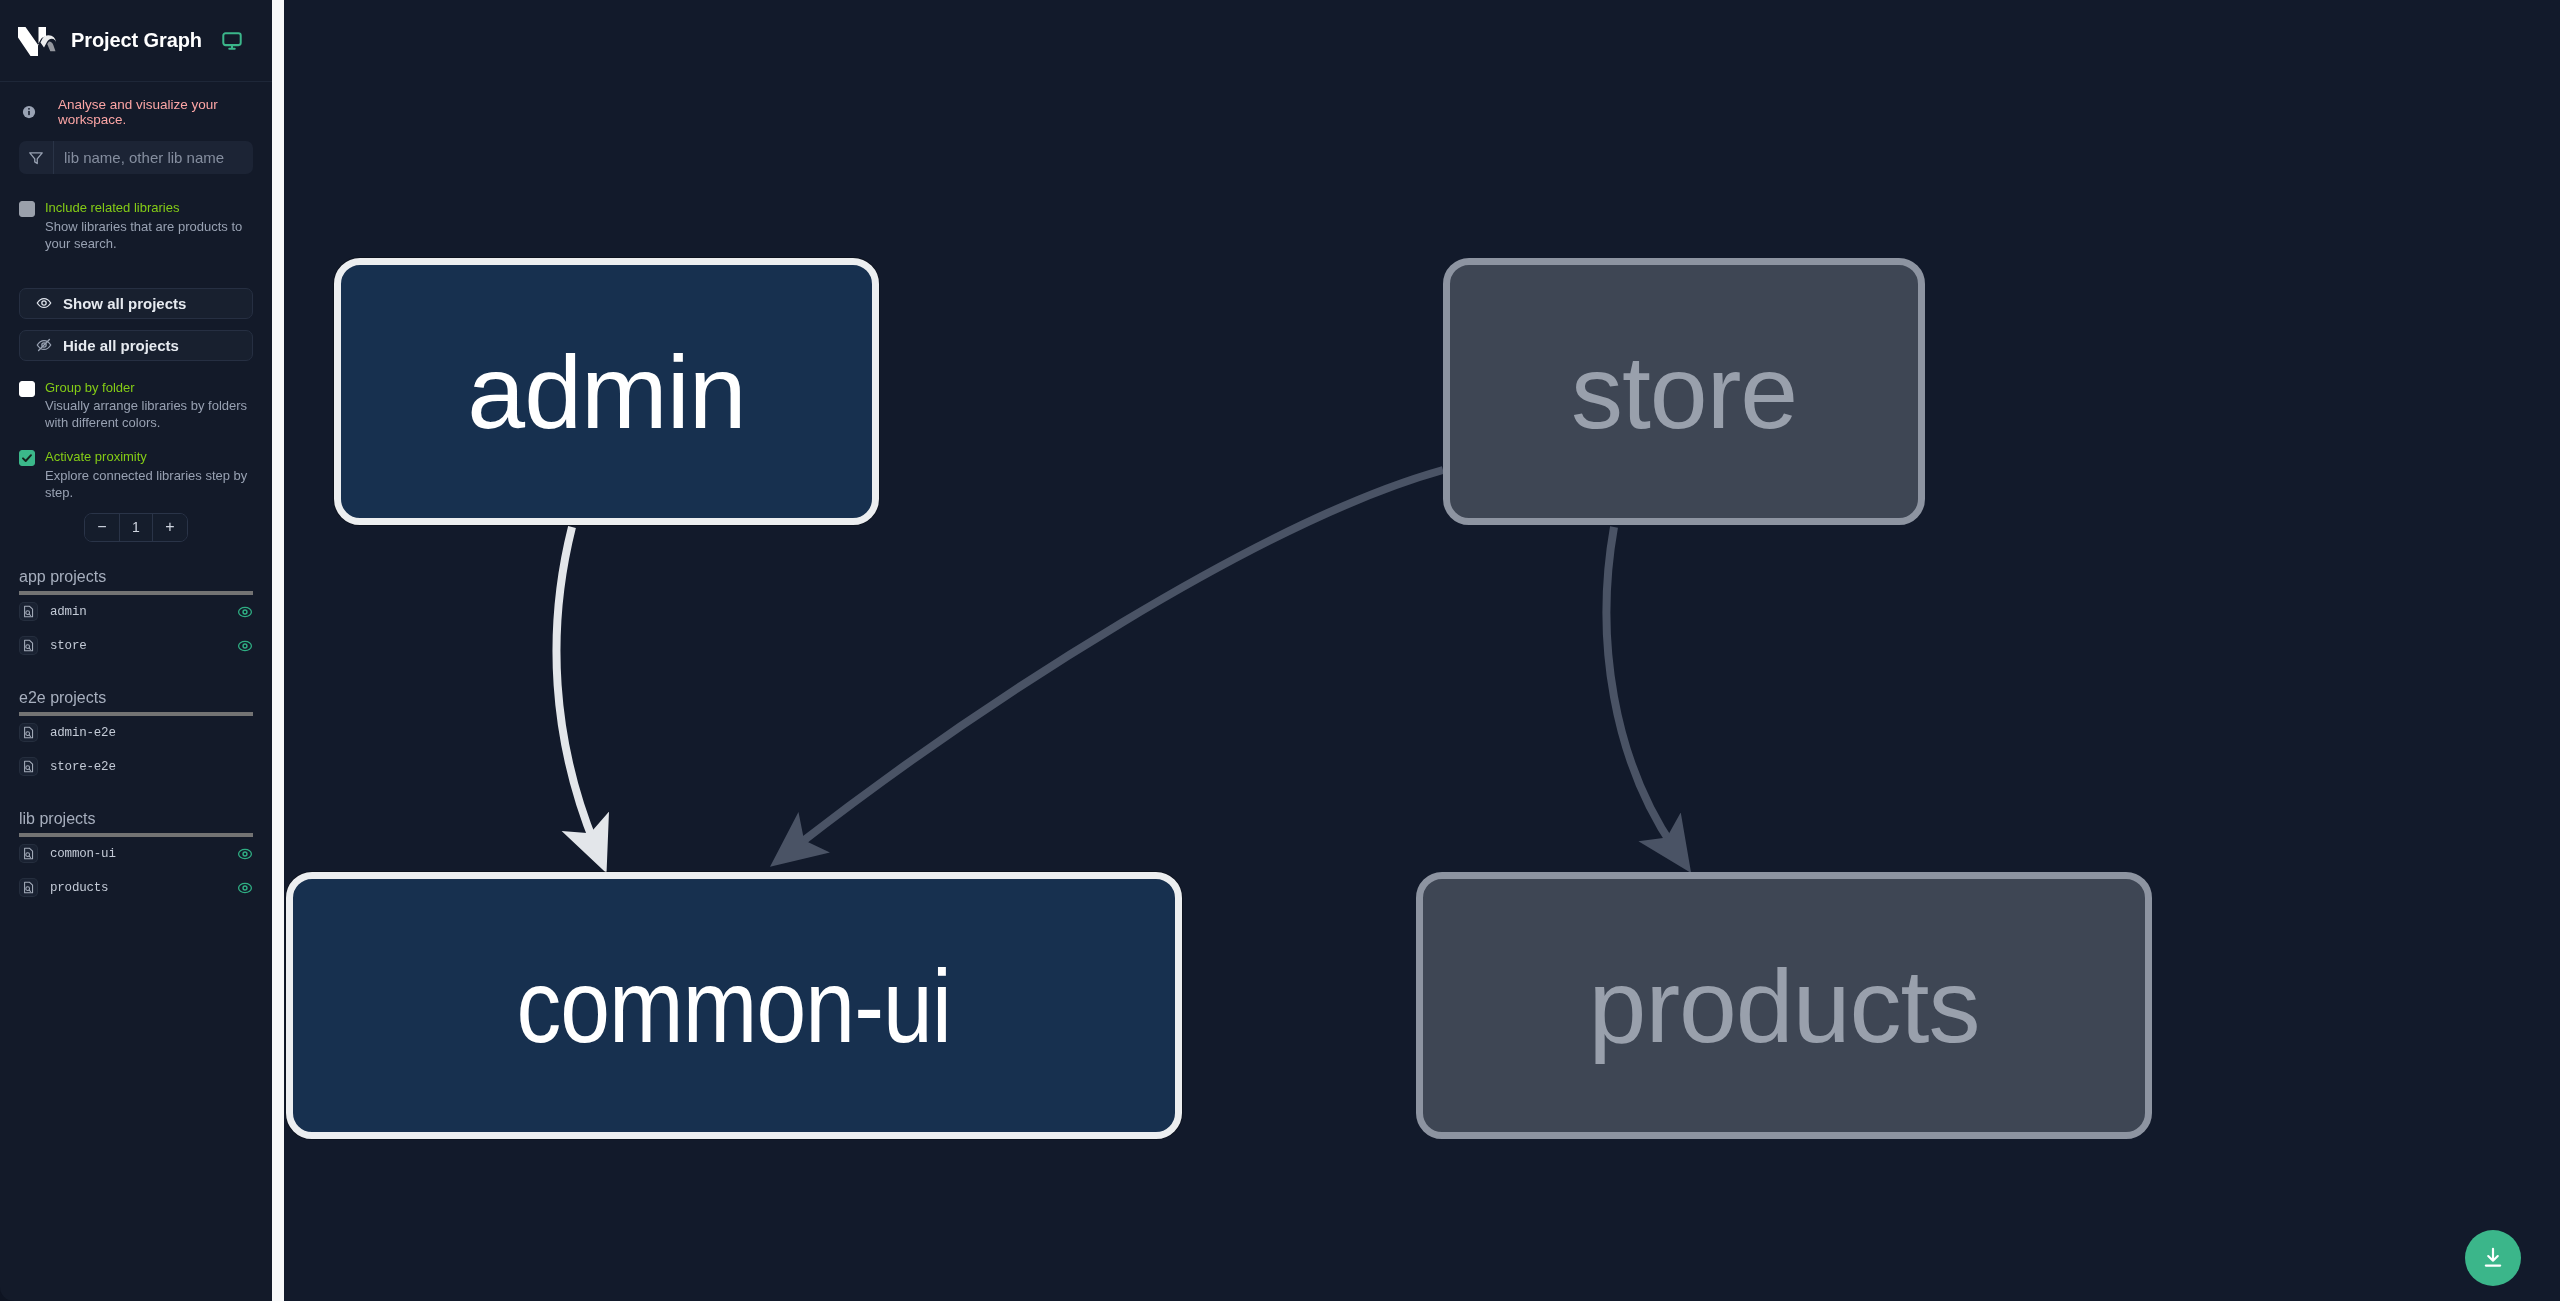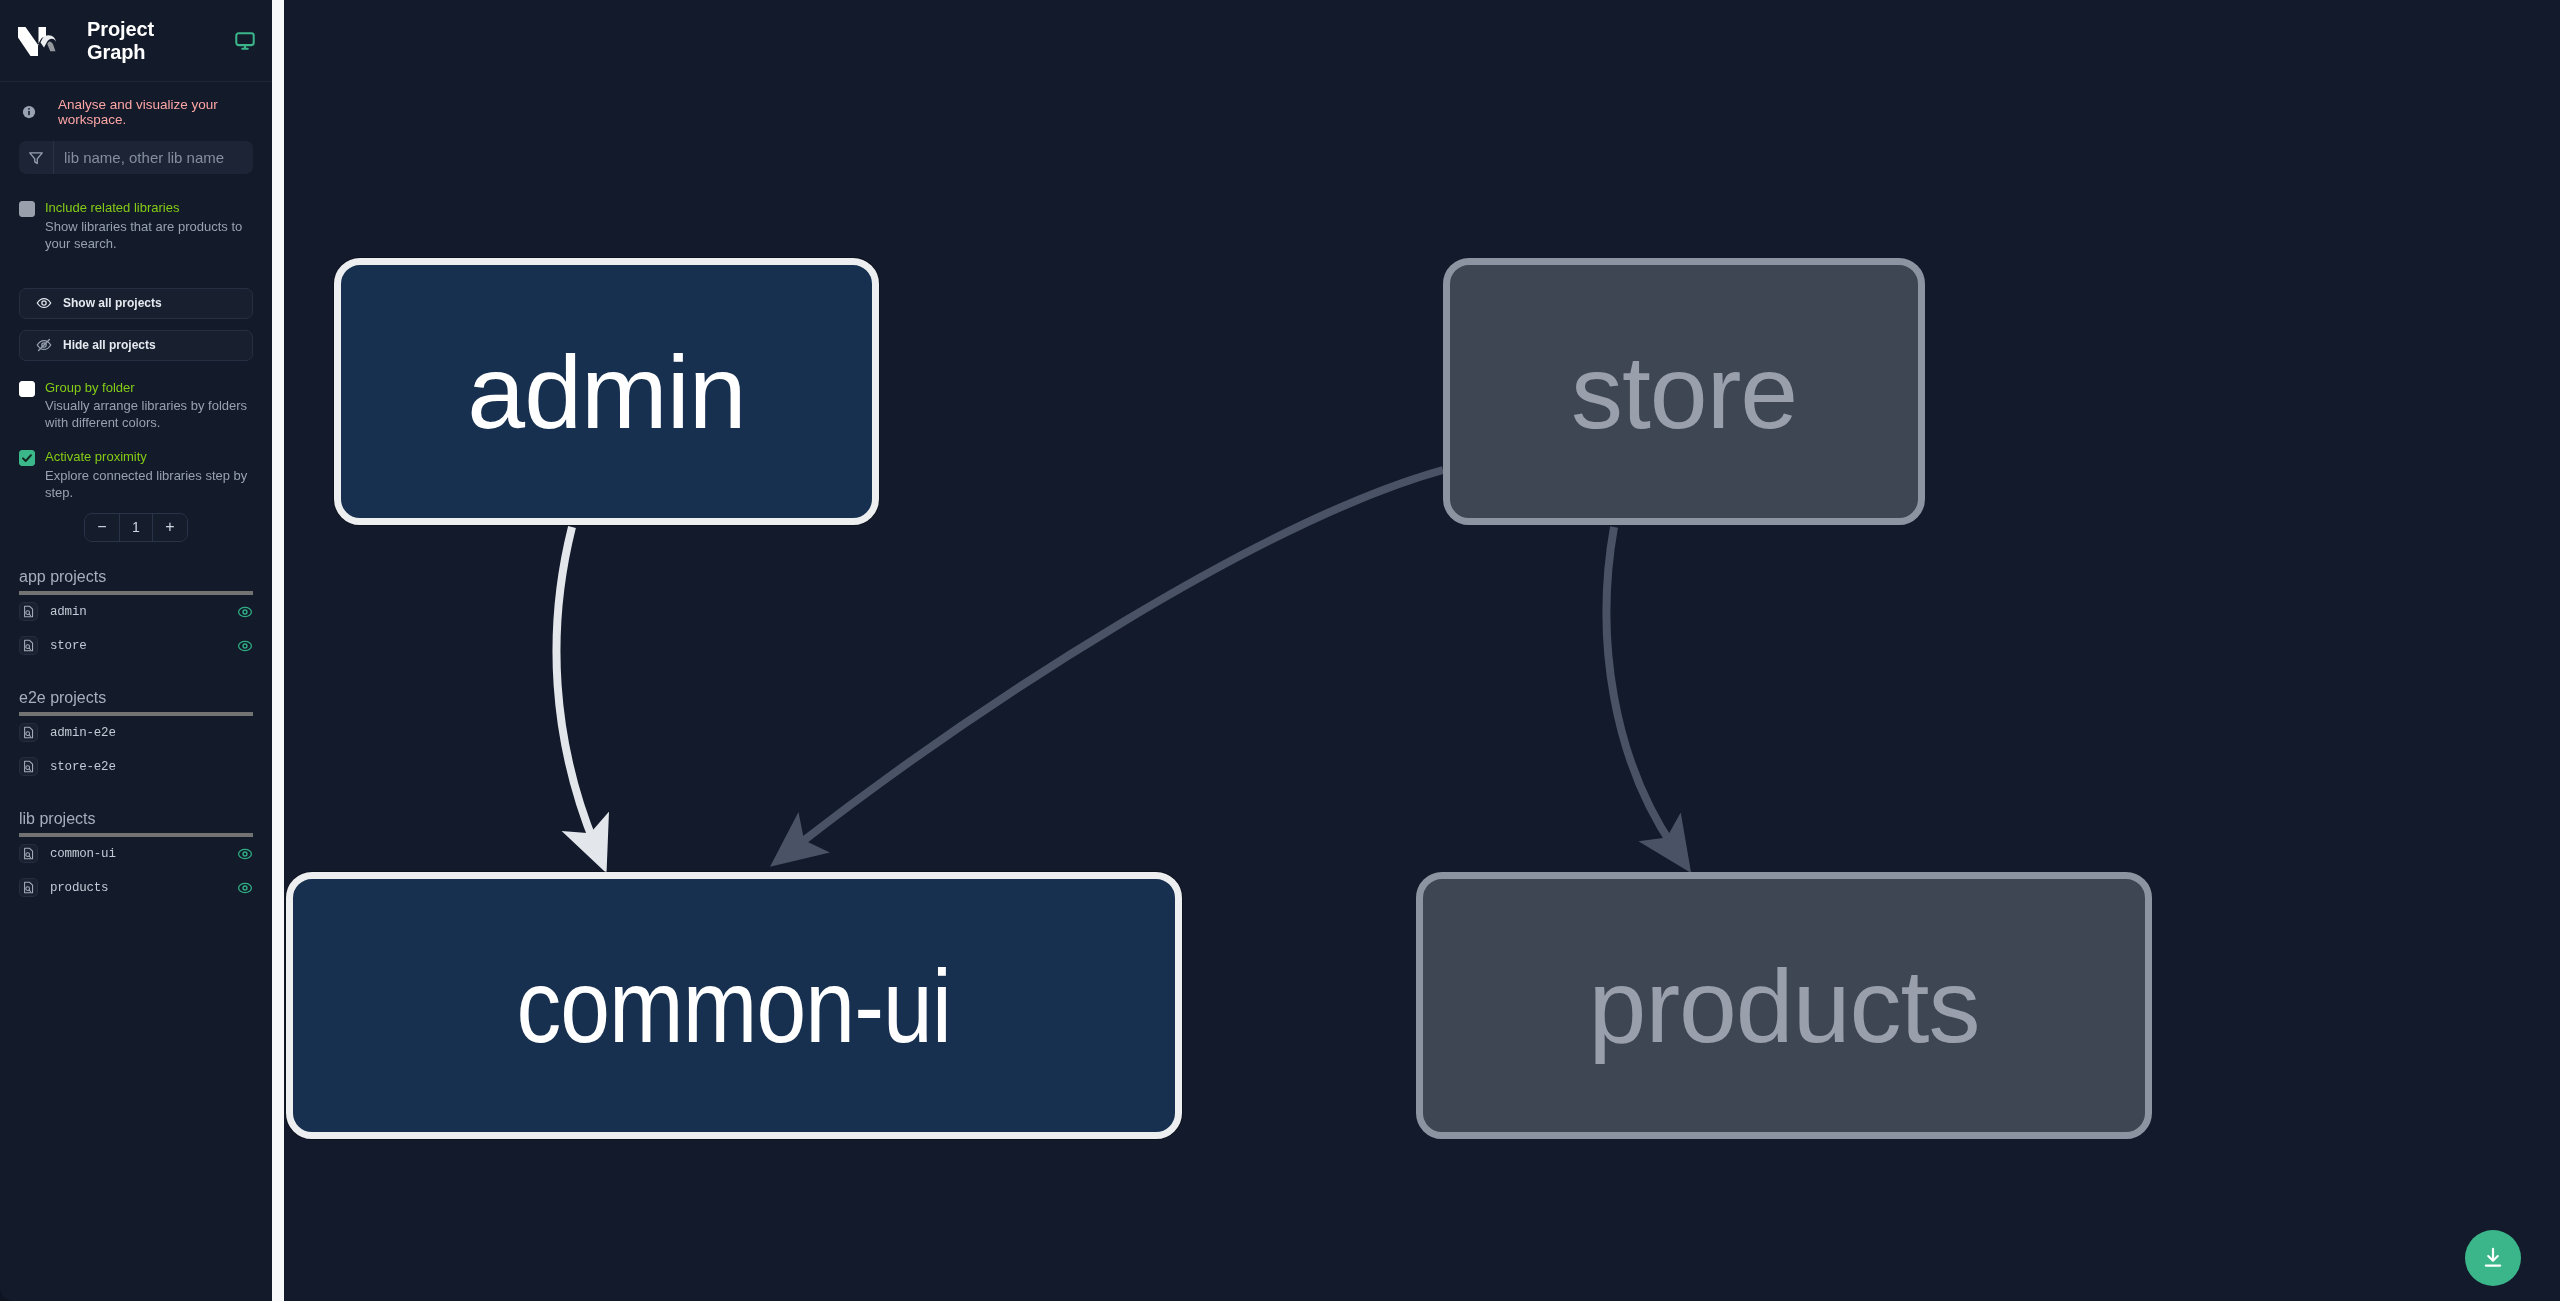--- a/index.html
+++ b/index.html
@@ -50,21 +50,21 @@
   .sidebar {
     position: absolute; left: 0; top: 0;
     width: 272px; height: 1301px;
     background: #131a29;
     border-bottom-left-radius: 14px;
     color: #d5d9e0;
     overflow: hidden;
   }
   .sb-header {
     height: 82px; display: flex; align-items: center;
-    padding: 0 16px; gap: 29px;
+    padding: 0 16px; gap: 13px;
     border-bottom: 1px solid #1e2738;
   }
   .nx-logo { width: 42px; height: 34px; flex: none; }
   .sb-title { font-size: 20px; font-weight: 700; color: #ffffff; letter-spacing: -0.1px; }
   .monitor-icon { width: 22px; height: 22px; margin-left: 6px; flex:none; }
 
   .sb-tagline {
     display: flex; align-items: center; gap: 22px;
     padding: 15px 16px 14px 22px;
     font-size: 13.5px; color: #fca5a5;
@@ -105,21 +105,21 @@
     display:flex;align-items:center;justify-content:center;
   }
   .cbox.green svg { width: 12px; height: 12px; }
   .check-title { font-size: 13px; font-weight: 400; color: #84cc16; line-height: 1.45; }
   .check-desc { font-size: 13px; color: #98a1b2; line-height: 1.3; margin-top: 1px; }
 
   .btn {
     width: 100%; height: 31px; margin-top: 11px;
     background: #18202f; border: 1px solid #262f42;
     border-radius: 7px; color: #e6eaf0;
-    font-size: 12px; font-weight: 700;
+    font-size: 15px; font-weight: 700;
     display: flex; align-items: center; gap: 11px;
     padding-left: 16px;
     font-family: "Liberation Sans", sans-serif;
     cursor: pointer;
   }
   .btn.muted { color: #e6eaf0; }
   .btn svg { width: 16px; height: 16px; flex: none; }
 
   .spacer-18 { height: 18px; }
   .spacer-10 { height: 10px; }

